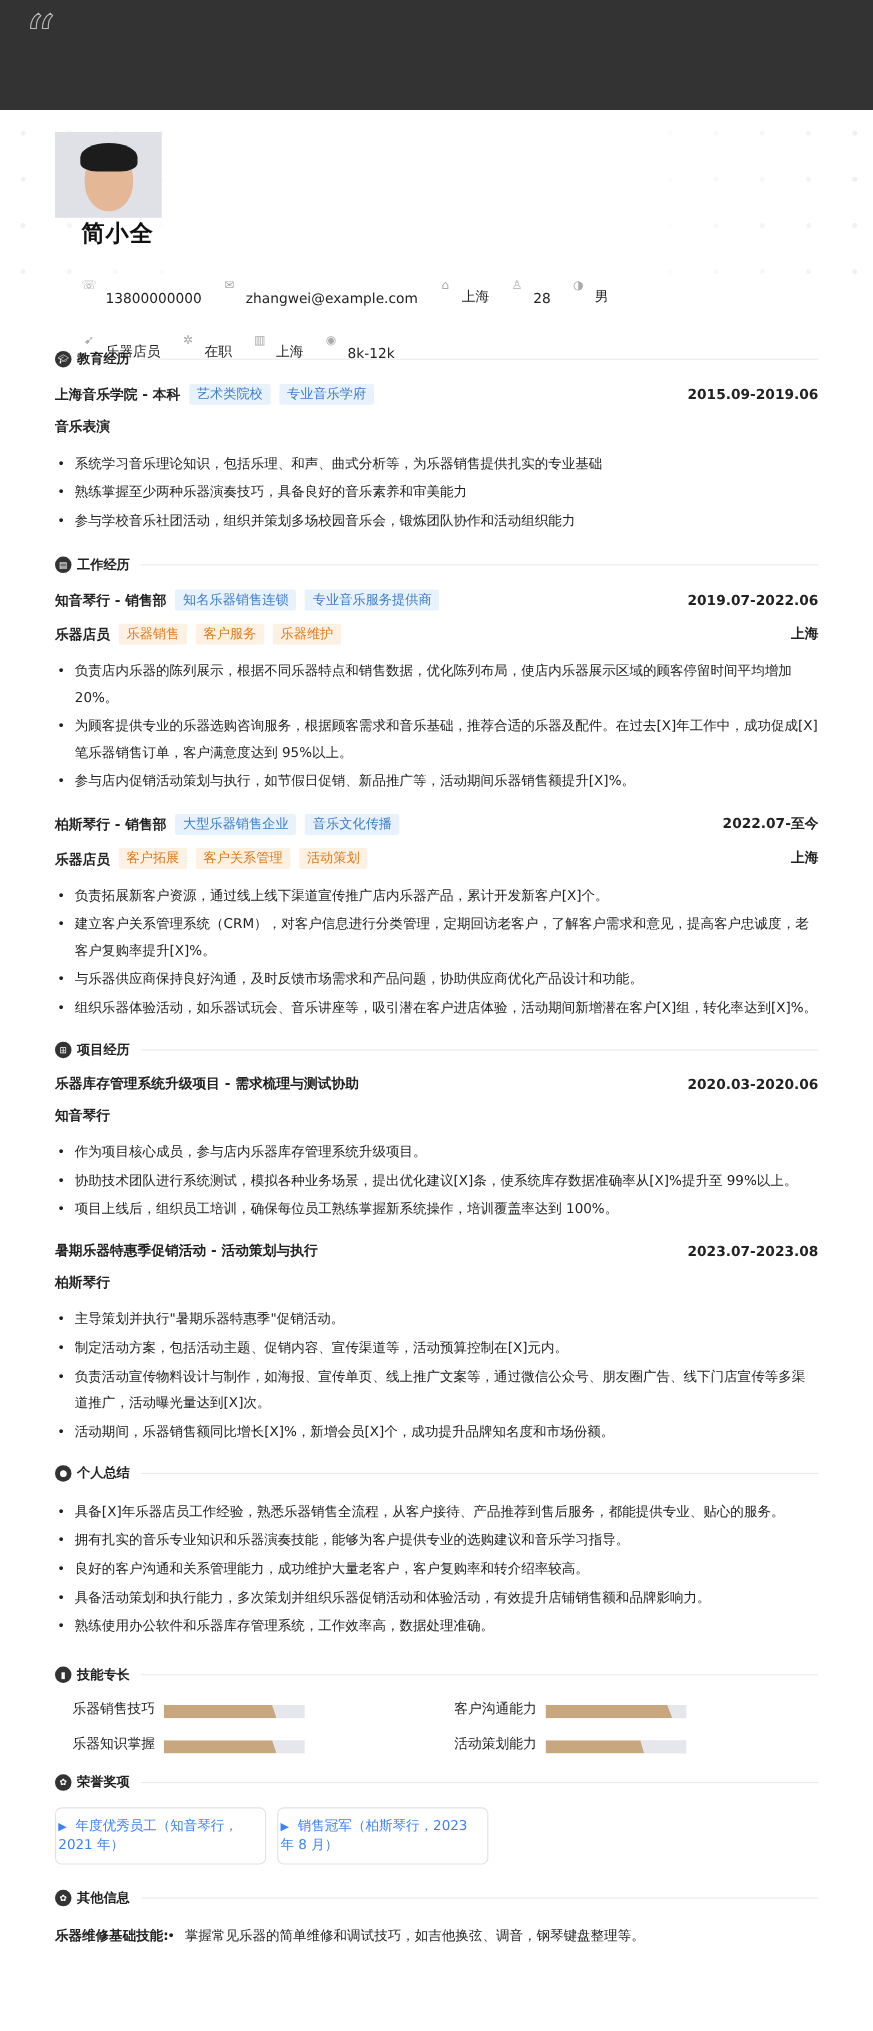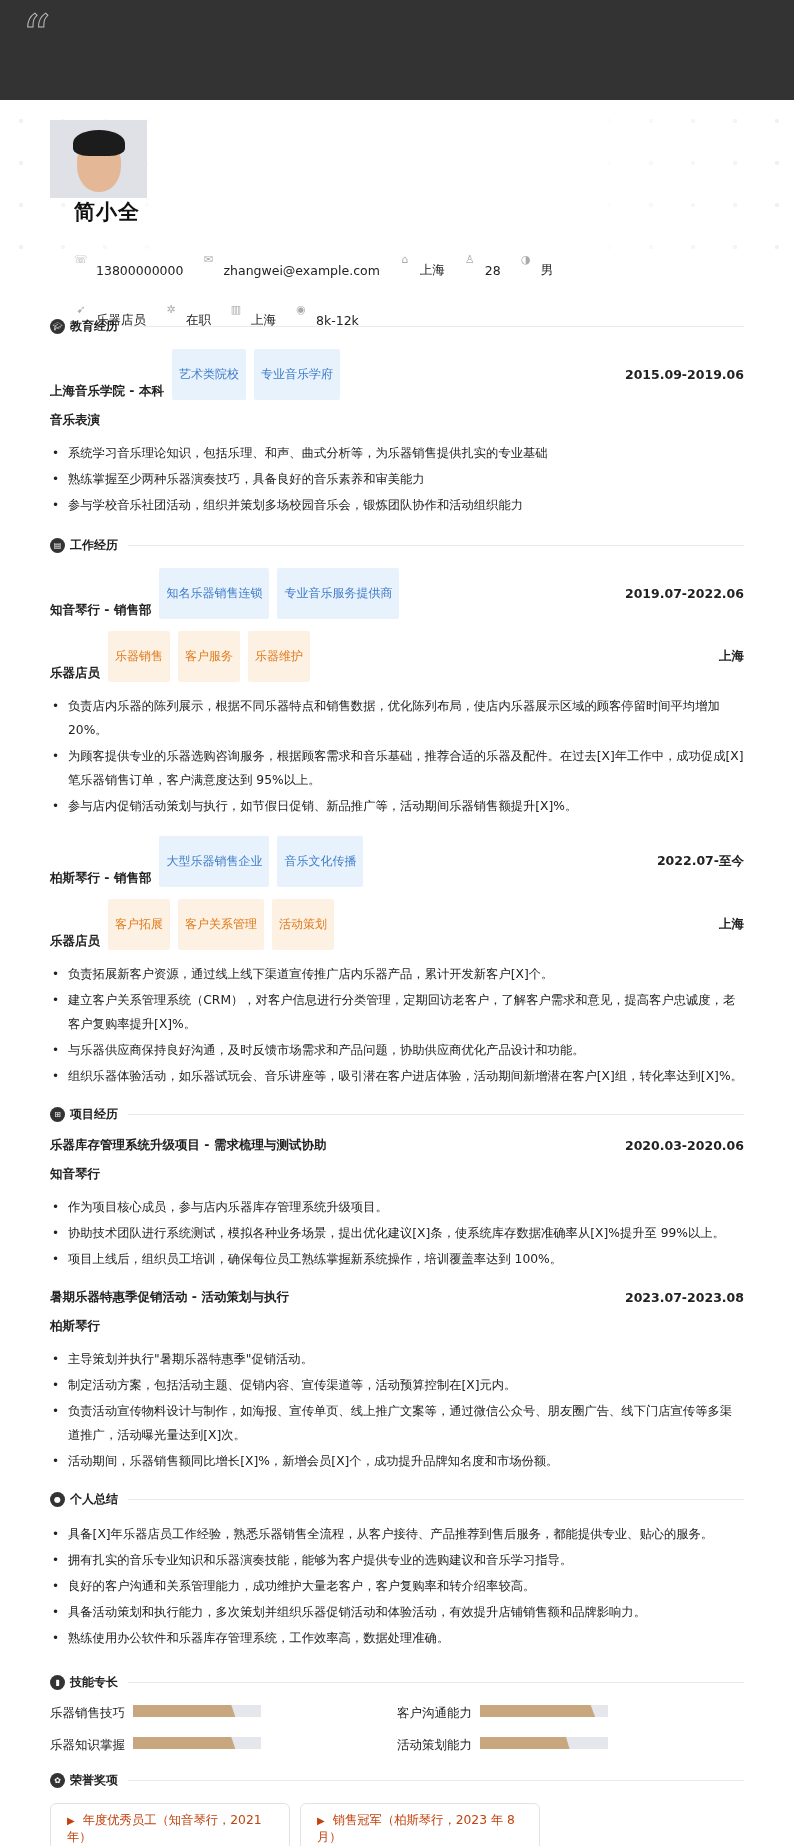--- a/index.html
+++ b/index.html
@@ -26,34 +26,34 @@
   .meta-row .val { margin-right: 10px; margin-top: 22px; }
   .section { margin-top: 0; }
   .sec-head { display: flex; align-items: center; margin: 0 0 14px; }
   .sec-icon { width: 15px; height: 15px; border-radius: 50%; background: #333; color: #fff; font-size: 8px; display: flex; align-items: center; justify-content: center; margin-right: 5px; }
   .sec-title { font-size: 12px; font-weight: bold; color: #222; }
   .sec-line { flex: 1; height: 1px; background: #eaeaea; margin-left: 10px; }
   .row { display: flex; align-items: center; justify-content: space-between; margin-bottom: 12px; }
   .row-left { display: flex; align-items: flex-end; gap: 8px; }
   .bold { font-weight: bold; font-size: 12.5px; color: #222; }
   .date { font-weight: bold; font-size: 12.5px; color: #222; }
-  .tag { font-size: 12px; padding: 17px 7px; border-radius: 2px; }
+  .tag { font-size: 12px; padding: 1px 7px; border-radius: 2px; }
   .tag.blue { background: #e8f2fc; color: #3d7cc9; }
   .tag.orange { background: #fdf1e4; color: #e07a1a; }
   ul.bullets { list-style: none; margin-bottom: 14px; }
   ul.bullets li { position: relative; padding-left: 18px; line-height: 24px; margin-bottom: 2px; font-size: 12.3px; color: #222; }
   ul.bullets li::before { content: "•"; position: absolute; left: 2px; top: 0; font-size: 12px; }
   .block { margin-bottom: 18px; }
   .skills { display: grid; grid-template-columns: 1fr 1fr; row-gap: 15px; margin-bottom: 18px; }
-  .skill { display: flex; align-items: flex-start; gap: 8px; }
+  .skill { display: flex; align-items: flex-end; gap: 8px; margin-left: 16px; }
   .skill-label { font-size: 12.5px; color: #222; width: 75px; white-space: nowrap; }
   .skill-bar { width: 128px; height: 12px; background: #e6e7ec; position: relative; overflow: hidden; }
   .skill-fill { height: 100%; background: #c9a77e; clip-path: polygon(0 0, 96% 0, 100% 100%, 0 100%); }
   .awards { display: flex; gap: 10px; margin-bottom: 22px; }
-  .award { border: 1px solid #e2e2e2; border-radius: 6px; padding: 8px 16px 8px 16px; font-size: 12.3px; color: #c2410c; width: 240px; }
+  .award { border: 1px solid #e2e2e2; border-radius: 6px; padding: 8px 16px 8px 2px; font-size: 12.3px; color: #3b82f6; width: 192px; }
   .award .tri { font-size: 10px; margin-right: 8px; }
   .other { display: flex; }
   .other-label { font-weight: bold; font-size: 12.3px; white-space: nowrap; width: 100px; line-height: 24px; }
 </style>
 </head>
 <body>
 
 <div class="banner">
   <div class="quote">“</div>
 </div>

